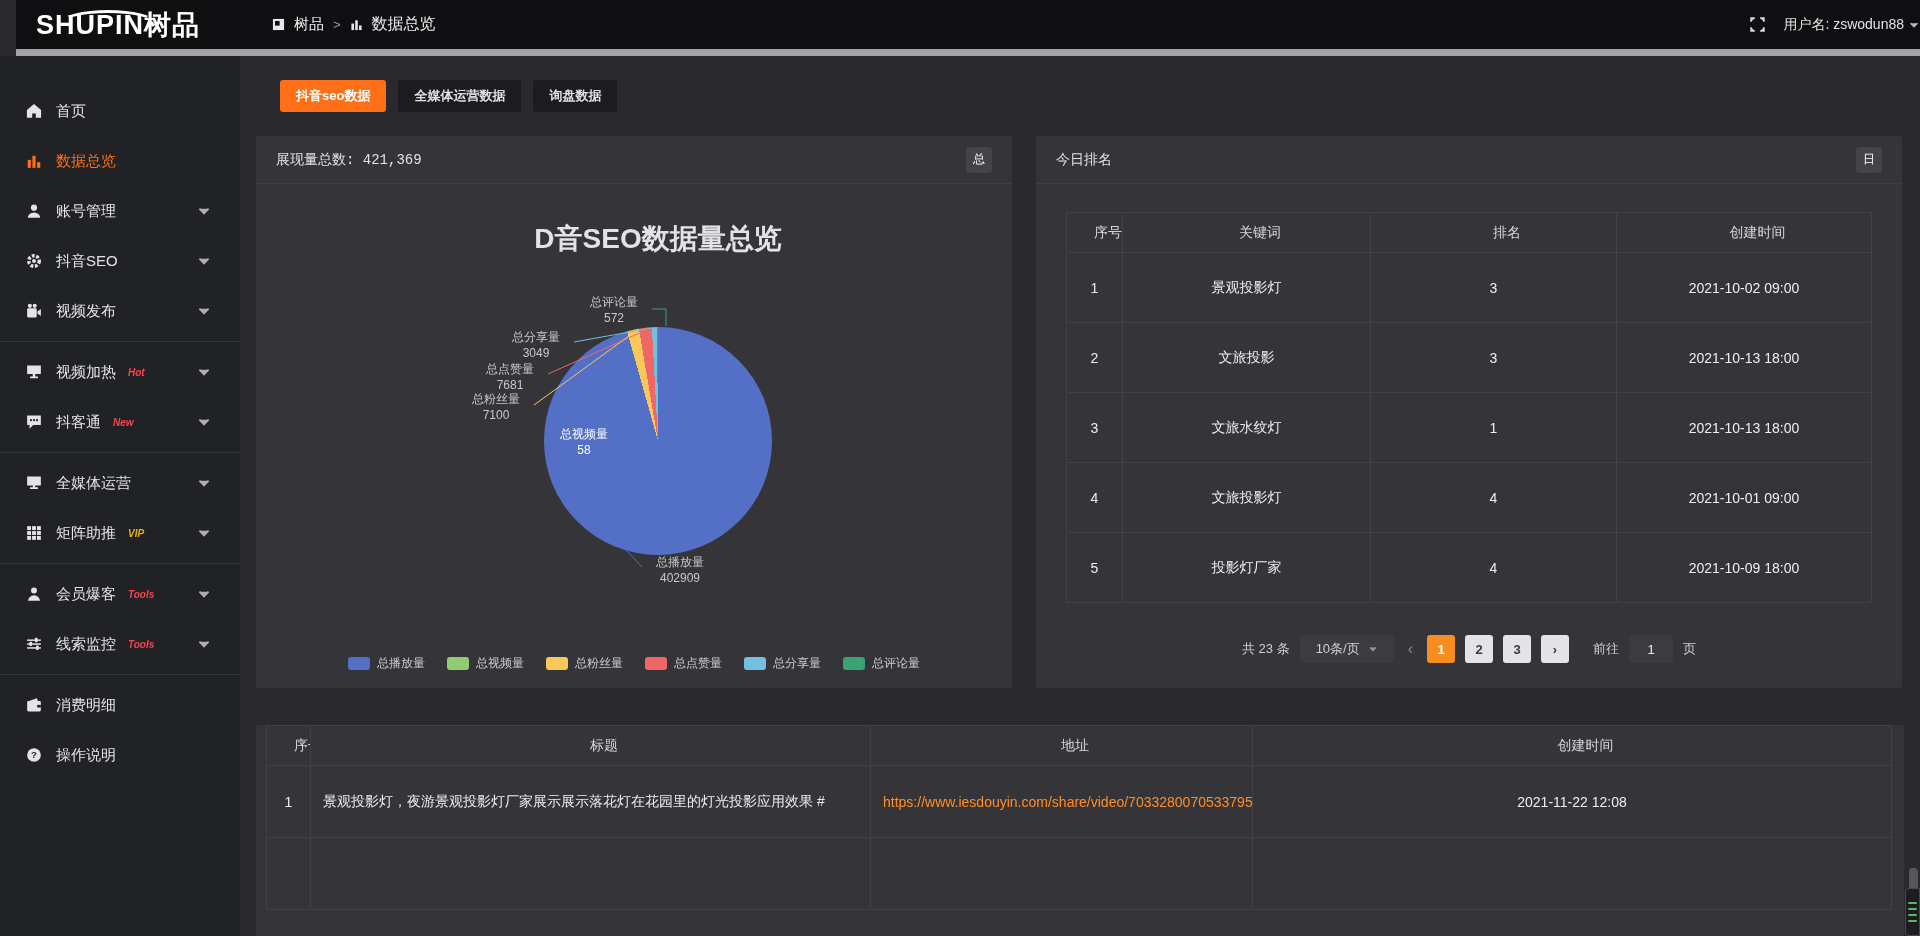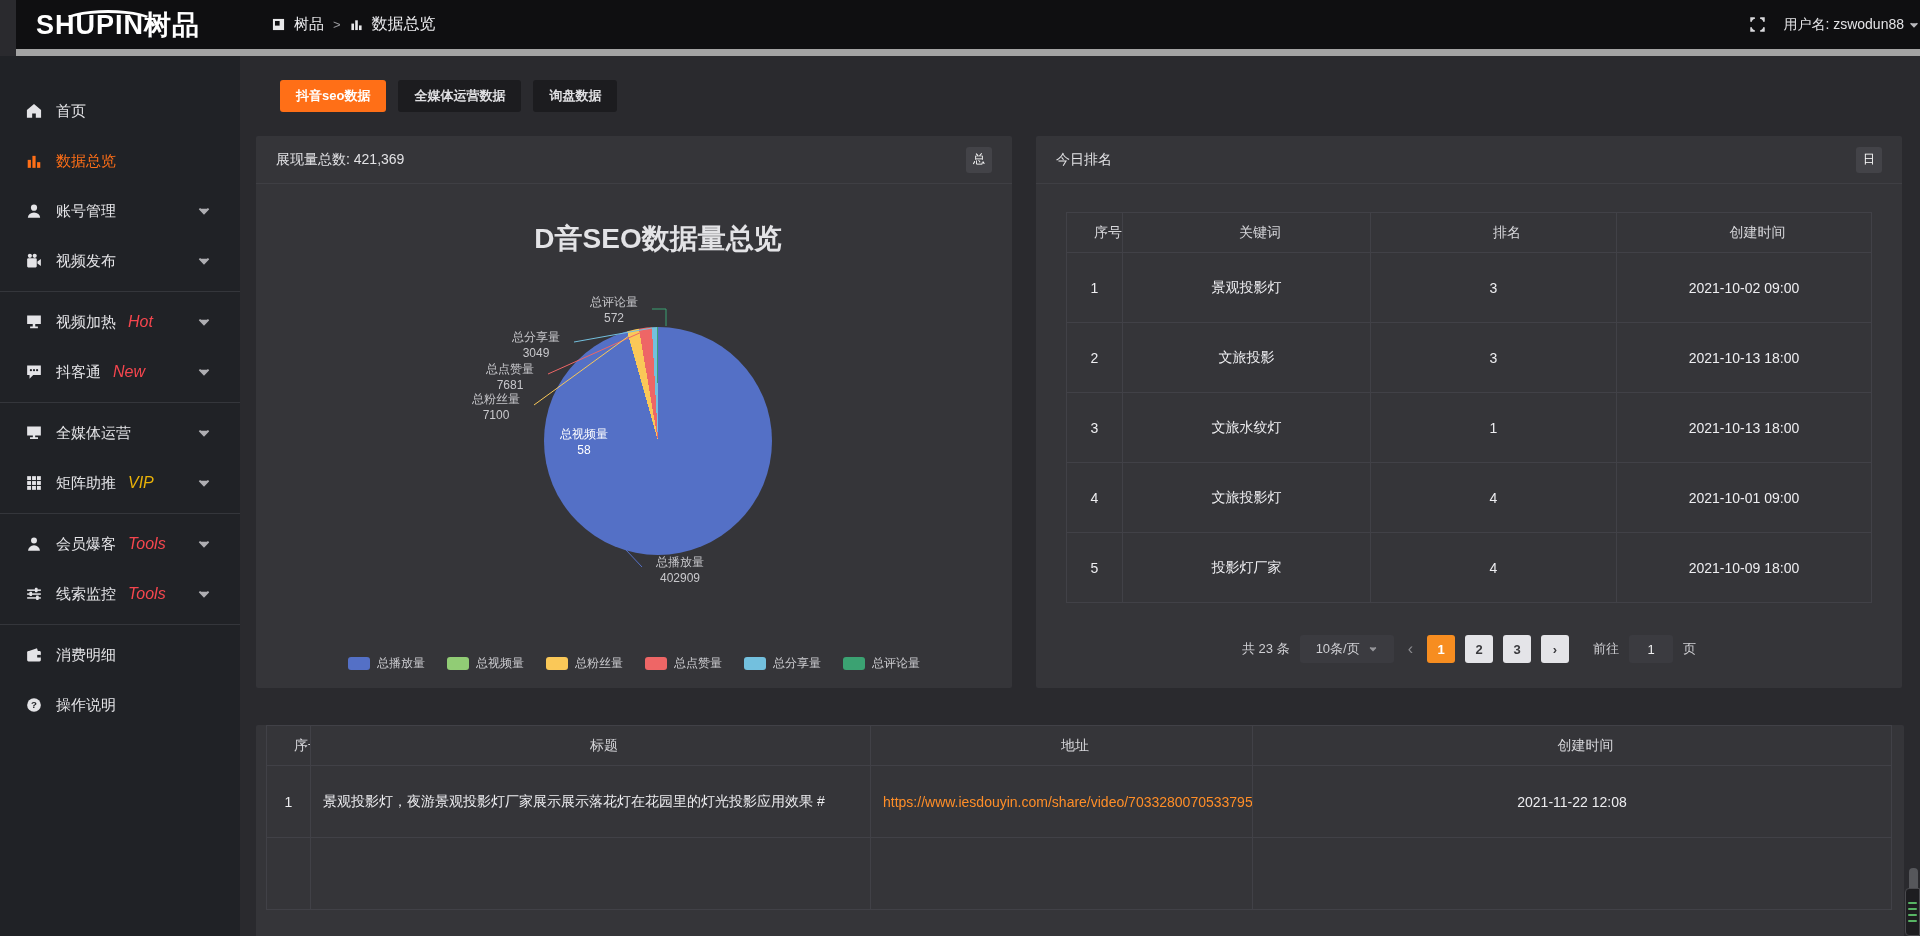--- a/index.html
+++ b/index.html
@@ -28,35 +28,35 @@
   .fs-ic{width:15px;height:15px;color:#d8d8db;cursor:pointer;}
   .user{display:flex;align-items:center;gap:4px;cursor:pointer;}
   .chev{width:12px;height:12px;color:#b9b9bd;}
 
   
   .sidebar{position:absolute;left:0;top:56px;width:240px;height:880px;background:var(--sidebar);padding-top:30px;}
   .side-item{position:relative;height:50px;display:flex;align-items:center;padding-left:26px;
     font-size:15px;color:#e4e4e7;cursor:pointer;}
   .side-item .ic{width:16px;height:16px;margin-right:14px;}
   .side-item.active{color:var(--accent);}
-  .badge{font-style:italic;font-weight:400;font-size:16px;margin-left:12px;}
+  .badge{font-style:italic;font-weight:700;font-size:10px;margin-left:12px;}
   .side-chev{position:absolute;right:14px;width:12px;height:12px;color:#aeaeb2;}
   .side-divider{height:1px;background:#34363b;margin:5px 0;}
 
   
   .main{position:absolute;left:240px;top:56px;width:1680px;height:880px;padding:24px 16px 0;}
   .tabs{display:flex;gap:12px;margin-bottom:24px;padding-left:24px;}
   .tab{height:32px;padding:0 16px;border:none;border-radius:3px;background:#1c1c1f;color:#e0e0e3;
     font-size:13px;font-weight:700;cursor:pointer;font-family:inherit;}
   .tab.active{background:var(--accent);color:#fff;}
 
   .row{display:flex;gap:24px;}
   .panel{background:var(--panel);border-radius:2px;}
   .panel-hd{height:48px;display:flex;align-items:center;justify-content:space-between;
-    padding:0 20px;border-bottom:1px solid #3f3f44;font-size:14px;color:#e2e2e5;}
+    padding:0 20px;border-bottom:1px solid #3f3f44;font-size:14px;color:#e2e2e5;font-family:Liberation Mono, monospace;}
   .corner-btn{min-width:26px;height:26px;border:none;border-radius:3px;background:#434348;
     color:#fff;font-size:12px;cursor:pointer;font-family:inherit;}
 
   .overview{width:756px;height:552px;}
   .ranking{width:866px;height:552px;}
 
   
   .pie-wrap{position:relative;width:756px;height:504px;}
   .pie-title{position:absolute;left:252px;top:36px;width:300px;text-align:center;
     font-size:28px;font-weight:700;color:#e3e3e6;}
@@ -165,20 +165,34 @@
       <span>数据总览</span>
     </div>
     <div class="side-item">
       <span class="ic">
         <svg viewBox="0 0 14 14">
           <circle cx="7" cy="4.1" r="2.7"></circle>
           <path d="M1.6 13 a5.4 4.7 0 0 1 10.8 0 z"></path>
         </svg>
       </span>
       <span>账号管理</span>
+      <span class="ic side-chev">
+        <svg viewBox="0 0 14 14" fill="none" stroke="currentColor" stroke-width="1.6">
+          <path d="M3 5 l4 4.2 L11 5"></path>
+        </svg>
+      </span>
+    </div>
+    <div class="side-item">
+      <span class="ic">
+        <svg viewBox="0 0 14 14" fill="none">
+          <circle cx="7" cy="7" r="4.6" stroke="currentColor" stroke-width="3" stroke-dasharray="2.4 1.45" fill="none"></circle>
+          <circle cx="7" cy="7" r="1.7" fill="currentColor"></circle>
+        </svg>
+      </span>
+      <span>抖音SEO</span>
       <span class="ic side-chev">
         <svg viewBox="0 0 14 14" fill="none" stroke="currentColor" stroke-width="1.6">
           <path d="M3 5 l4 4.2 L11 5"></path>
         </svg>
       </span>
     </div>
     <div class="side-item">
       <span class="ic">
         <svg viewBox="0 0 14 14">
           <circle cx="3.4" cy="2.5" r="1.8"></circle>

